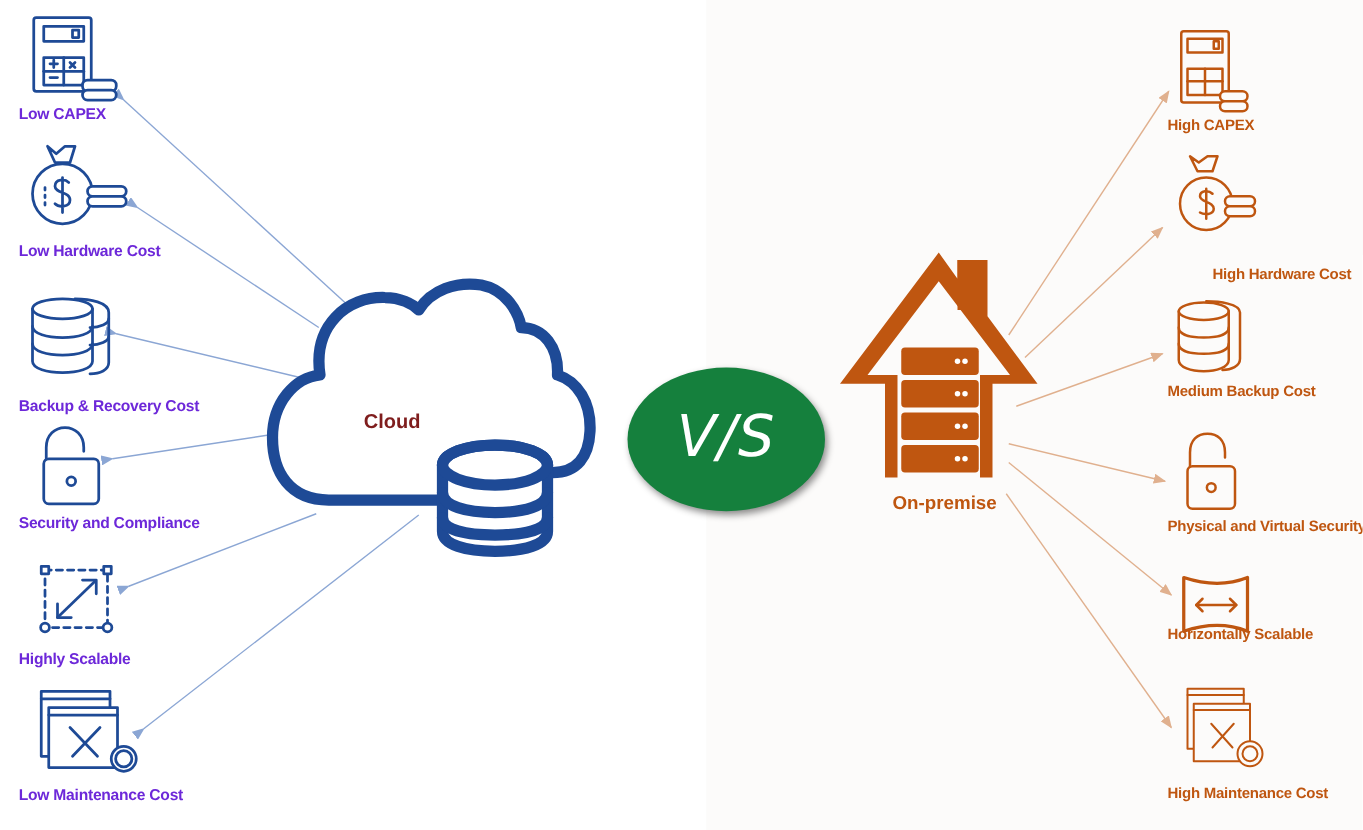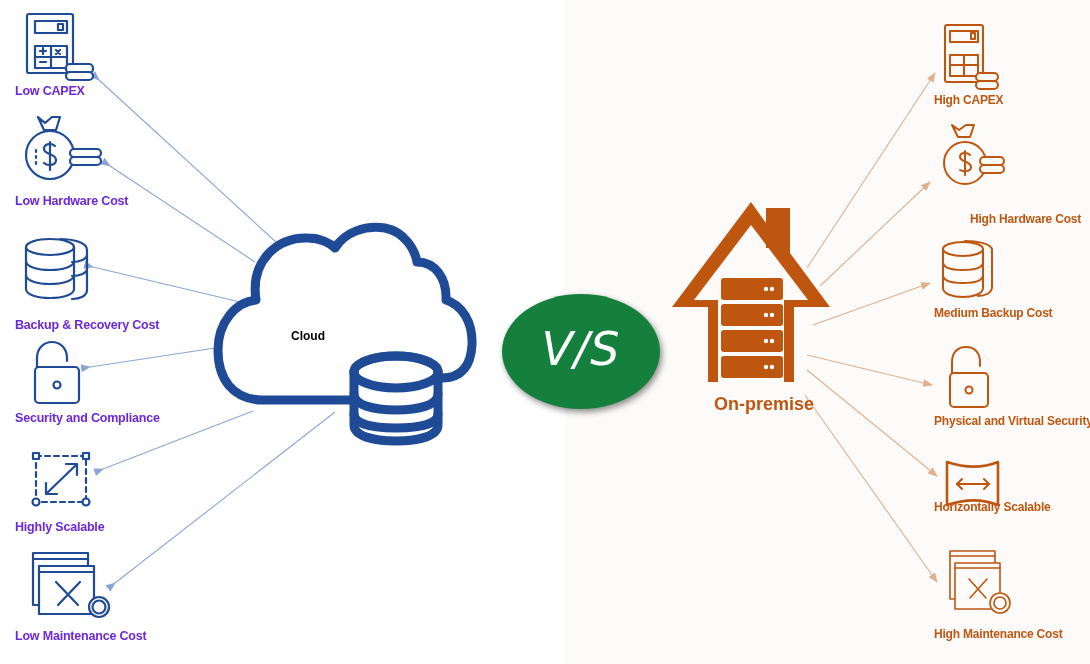--- a/index.html
+++ b/index.html
@@ -49,21 +49,21 @@
   <g stroke="#1e4a96" stroke-width="9" fill="none" stroke-linejoin="round" stroke-linecap="round">
     <path d="M352,400 L263,400 C232,400 218,378 218,350 C218,322 236,302 256,300 C250,260 278,237 308,238 C320,238 330,243 335,248 C345,232 365,225 385,228 C405,232 415,250 417,262 C435,262 447,278 446,300 C462,305 473,322 472,345 C471,365 462,378 442,378"></path>
 
     <ellipse cx="396" cy="372" rx="42" ry="16" fill="#fff"></ellipse>
     <path d="M354,372 L354,425 C354,436 373,441 396,441 C419,441 438,436 438,425 L438,372" fill="#fff"></path>
     <ellipse cx="396" cy="372" rx="42" ry="16"></ellipse>
     <path d="M354,394 C354,405 373,410 396,410 C419,410 438,405 438,394"></path>
     <path d="M354,414 C354,424 373,428 396,428 C419,428 438,424 438,414"></path>
   </g>
 </svg>
-<div class="center-lbl" style="left:291px;top:329px;font-size:12px;color:#000000;text-align:right;">Cloud</div>
+<div class="center-lbl" style="left:291px;top:329px;font-size:16px;color:#7f1d1d;text-align:right;">Cloud</div>
 
 <div class="vs">
     <span>V/S</span>
   </div>
 
 <svg class="layer" width="1090" height="664">
   <g fill="#bf5610">
     <path d="M751,202 L672,307 L708,307 L708,382 L718,382 L718,300 L694,300 L751,225 L808,300 L784,300 L784,382 L794,382 L794,307 L830,307 L790,253 L790,208 L766,208 L766,223 Z"></path>
     <rect x="766" y="208" width="12" height="40"></rect>
   </g>
@@ -77,21 +77,21 @@
         <circle cx="772" cy="289" r="2.2"></circle>
       <circle cx="766" cy="315" r="2.2"></circle>
         <circle cx="772" cy="315" r="2.2"></circle>
       <circle cx="766" cy="341" r="2.2"></circle>
         <circle cx="772" cy="341" r="2.2"></circle>
       <circle cx="766" cy="367" r="2.2"></circle>
         <circle cx="772" cy="367" r="2.2"></circle>
     </g>
   </g>
 </svg>
-<div class="center-lbl" style="left:714px;top:394px;font-size:18px;color:#bf5610;">On-premise</div>
+<div class="center-lbl" style="left:714px;top:394px;font-size:15px;color:#bf5610;">On-premise</div>
 
 <svg class="layer" width="1090" height="664">
   <g stroke="#1e4a96" stroke-width="2.2" fill="none" stroke-linejoin="round" stroke-linecap="round">
 
     <g>
       <rect x="27" y="14" width="46" height="59" rx="2"></rect>
       <rect x="35" y="21" width="32" height="12"></rect>
       <rect x="58" y="24" width="5" height="6"></rect>
       <rect x="35" y="46" width="32" height="22"></rect>
       <line x1="51" y1="46" x2="51" y2="68"></line>

